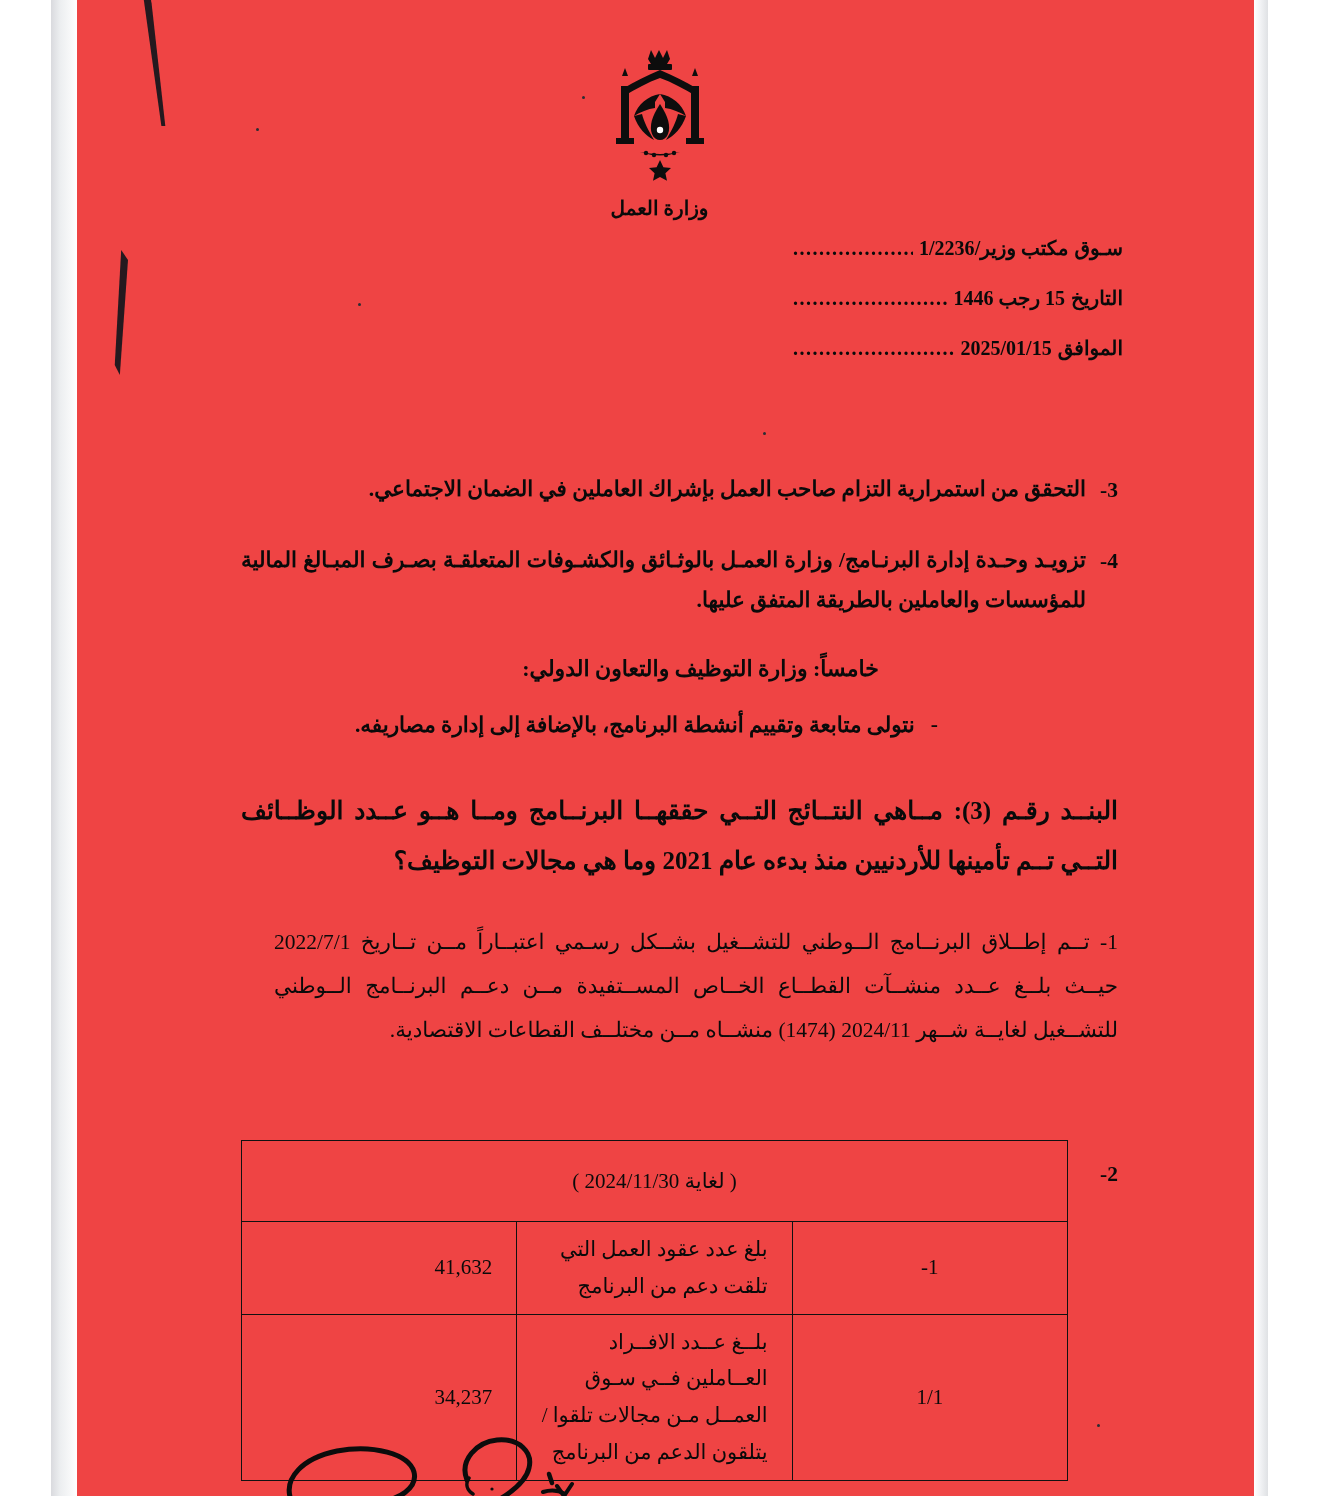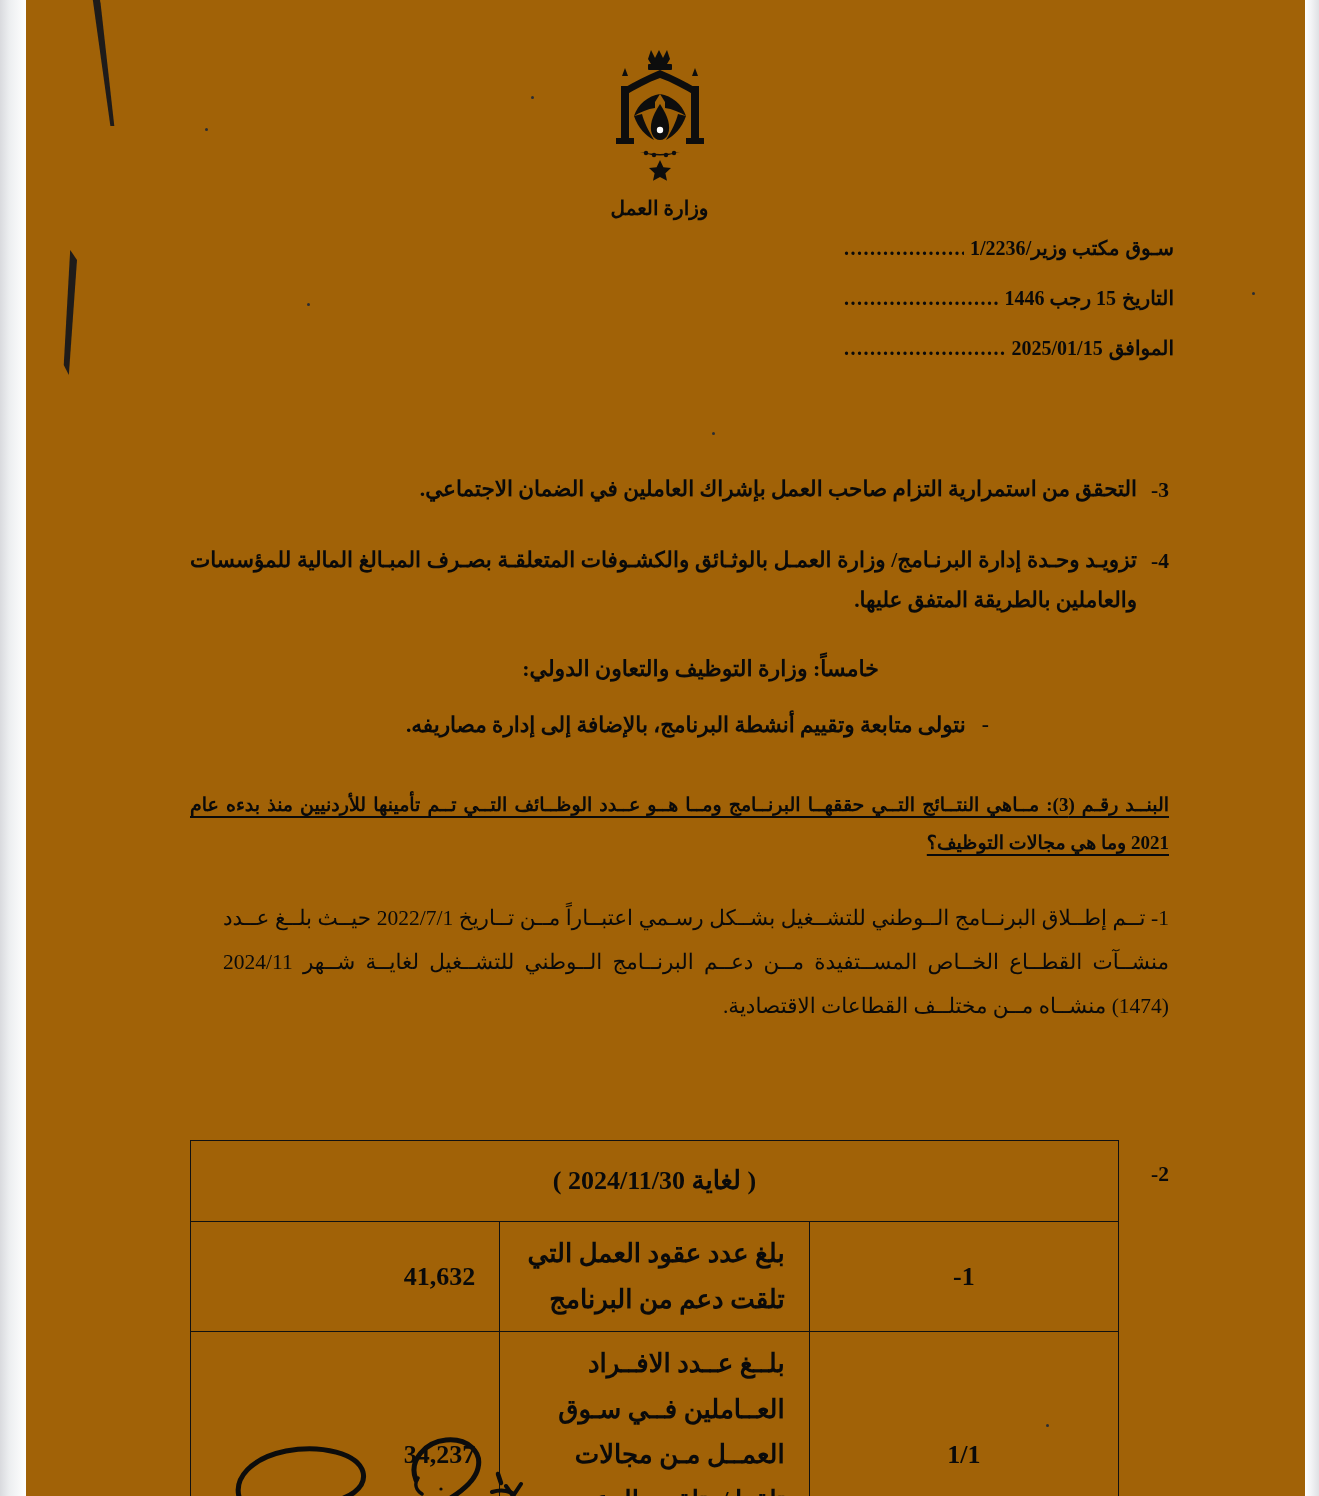--- a/index.html
+++ b/index.html
@@ -4,24 +4,24 @@
 <title>Ministry of Labour Document Scan</title>
 <style>
   html, body {
     margin: 0;
     padding: 0;
     background: #ffffff;
   }
 
   #page {
     position: relative;
-    width: 1319px;
+    width: 1217px;
     height: 1496px;
     margin: 0 auto;
-    background: #a16207;
+    background: #ef4444;
     overflow: hidden;
     font-family: "Liberation Serif", "DejaVu Serif", serif;
     color: #0a0a0a;
   }
 
   
   .scan-edge-left {
     position: absolute;
     left: 0; top: 0;
     width: 26px; height: 1496px;
@@ -150,26 +150,25 @@
     display: flex;
     gap: 16px;
     font-size: 21.5px;
     font-weight: 600;
     margin: 0 0 48px 0;
     padding-right: 180px;
   }
   .dash-item .marker { flex: 0 0 auto; }
 
   .question-head {
-    font-size: 19px;
+    font-size: 25px;
     font-weight: 700;
     line-height: 2.0;
     text-align: justify;
     text-justify: inter-word;
-    text-decoration: underline;
     text-decoration-thickness: 1.6px;
     text-underline-offset: 5px;
     margin-bottom: 34px;
   }
 
   .para {
     font-size: 21.5px;
     font-weight: 400;
     line-height: 2.05;
     text-align: justify;
@@ -199,22 +198,22 @@
   }
   table.doc-table {
     flex: 1 1 auto;
     border-collapse: collapse;
     table-layout: fixed;
     width: 100%;
   }
   table.doc-table td {
     border: 1.7px solid #111111;
     padding: 9px 24px;
-    font-size: 26px;
-    font-weight: 700;
+    font-size: 21px;
+    font-weight: 400;
     vertical-align: middle;
     line-height: 1.75;
   }
   td.th-cell {
     text-align: center;
     height: 62px;
     font-size: 21px;
     font-weight: 700;
   }
   td.idx-cell {

